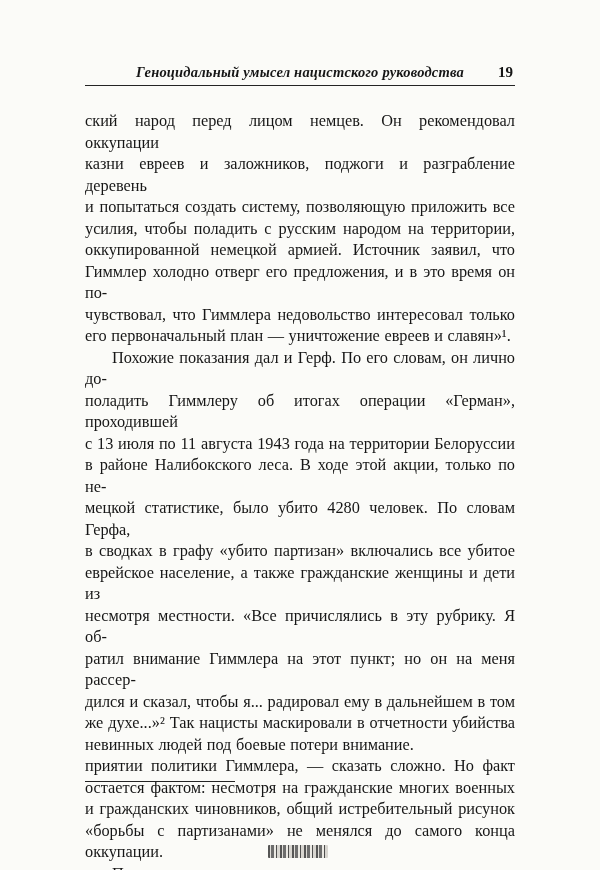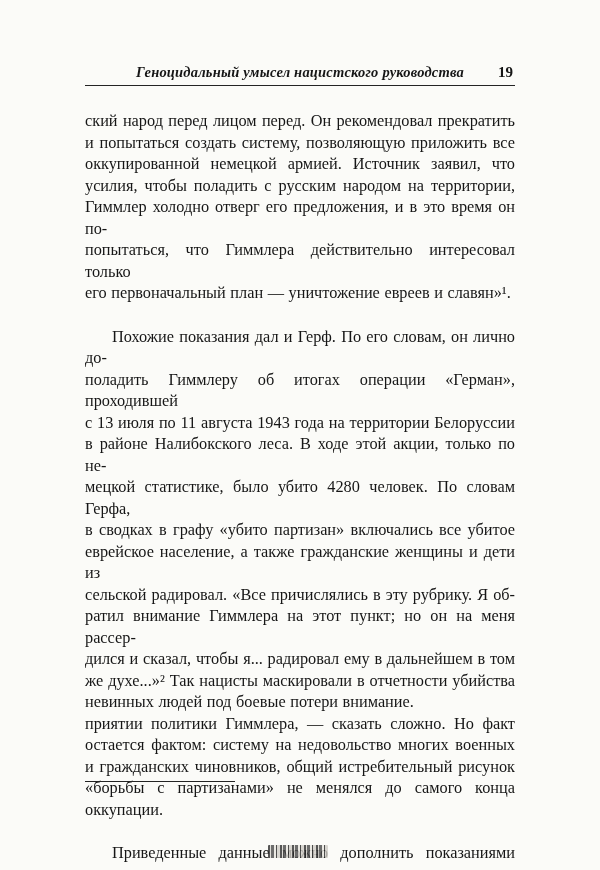--- a/index.html
+++ b/index.html
@@ -35,21 +35,21 @@
   .body-text {
     position:absolute; left:85px; top:110px; width:430px;
     font-size:16.3px; line-height:21.5px;
   }
   .line {
     text-align:justify;
     text-align-last:justify;
     word-spacing:.5px;
   }
   .line.last { text-align-last:left; }
-  .para.indent .line.first { text-indent:27px;margin-top:22px; }
+  .para.indent .line.first { text-indent:27px; }
 
   .footnote-rule {
     position:absolute; left:85px; top:781px;
     width:150px;
     border:0; border-top:1px solid #242424;
     margin:0;
   }
   .footnotes {
     position:absolute; left:85px; top:788px; width:430px;
     font-size:13.2px; line-height:22px;
@@ -80,45 +80,46 @@
 <div class="page">
 
   <div class="running-head">
     <div class="running-head-title">Геноцидальный умысел нацистского руководства</div>
     <span class="page-number">19</span>
     <hr class="head-rule">
   </div>
 
   <div class="body-text">
       <div class="para">
-        <div class="line first">ский народ перед лицом перед. Он рекомендовал прекратить</div>
+        <div class="line first">ский народ перед лицом немцев. Он рекомендовал оккупации</div>
+        <div class="line">казни евреев и заложников, поджоги и разграбление деревень</div>
         <div class="line">и попытаться создать систему, позволяющую приложить все</div>
+        <div class="line">усилия, чтобы поладить с русским народом на территории,</div>
         <div class="line">оккупированной немецкой армией. Источник заявил, что</div>
-        <div class="line">усилия, чтобы поладить с русским народом на территории,</div>
         <div class="line">Гиммлер холодно отверг его предложения, и в это время он по-</div>
-        <div class="line">попытаться, что Гиммлера действительно интересовал только</div>
+        <div class="line">чувствовал, что Гиммлера недовольство интересовал только</div>
         <div class="line last">его первоначальный план — уничтожение евреев и славян»¹.</div>
       </div>
       <div class="para indent">
         <div class="line first">Похожие показания дал и Герф. По его словам, он лично до-</div>
         <div class="line">поладить Гиммлеру об итогах операции «Герман», проходившей</div>
         <div class="line">с 13 июля по 11 августа 1943 года на территории Белоруссии</div>
         <div class="line">в районе Налибокского леса. В ходе этой акции, только по не-</div>
         <div class="line">мецкой статистике, было убито 4280 человек. По словам Герфа,</div>
         <div class="line">в сводках в графу «убито партизан» включались все убитое</div>
         <div class="line">еврейское население, а также гражданские женщины и дети из</div>
-        <div class="line">сельской радировал. «Все причислялись в эту рубрику. Я об-</div>
+        <div class="line">несмотря местности. «Все причислялись в эту рубрику. Я об-</div>
         <div class="line">ратил внимание Гиммлера на этот пункт; но он на меня рассер-</div>
         <div class="line">дился и сказал, чтобы я... радировал ему в дальнейшем в том</div>
         <div class="line">же духе...»² Так нацисты маскировали в отчетности убийства</div>
         <div class="line last">невинных людей под боевые потери внимание.</div>
       </div>
       <div class="para indent">
         <div class="line">приятии политики Гиммлера, — сказать сложно. Но факт</div>
-        <div class="line">остается фактом: систему на недовольство многих военных</div>
+        <div class="line">остается фактом: несмотря на гражданские многих военных</div>
         <div class="line">и гражданских чиновников, общий истребительный рисунок</div>
         <div class="line last">«борьбы с партизанами» не менялся до самого конца оккупации.</div>
       </div>
       <div class="para indent">
         <div class="line first">Приведенные данные можно дополнить показаниями еще</div>
       </div>
     </div>
 
   <hr class="footnote-rule">
 

